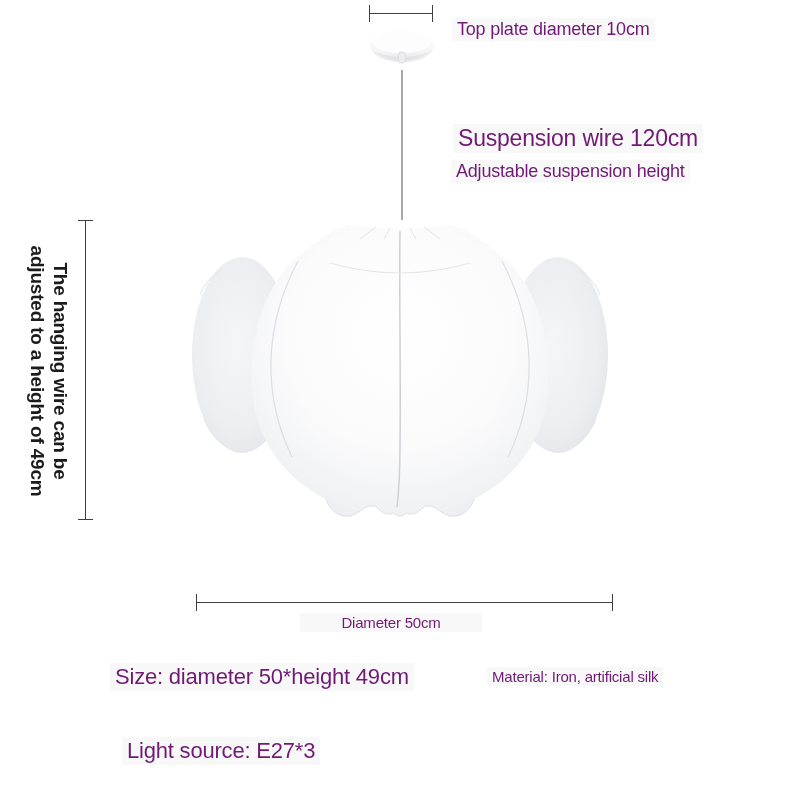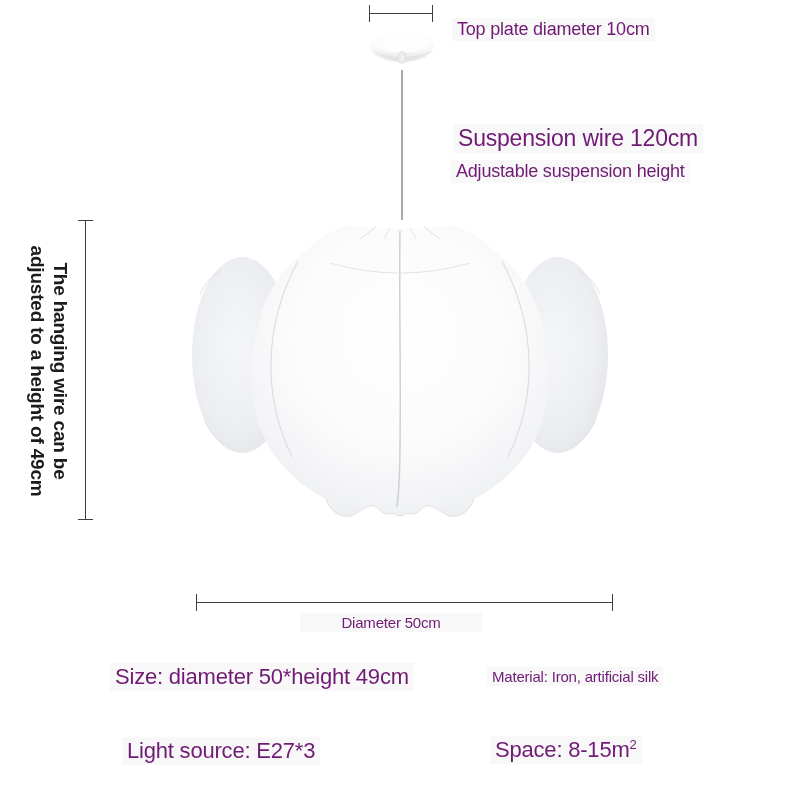--- a/index.html
+++ b/index.html
@@ -144,15 +144,14 @@
   <div>
     <div class="hline" style="left:196px;top:602px;width:417px"></div>
     <div class="vline" style="left:196px;top:594px;height:17px"></div>
     <div class="vline" style="left:612px;top:594px;height:17px"></div>
   </div>
   <div class="lbl lbl-diameter">Diameter 50cm</div>
 
   <div class="lbl lbl-size">Size: diameter 50*height 49cm</div>
   <div class="lbl lbl-material">Material: Iron, artificial silk</div>
   <div class="lbl lbl-light">Light source: E27*3</div>
-  <div class="lbl lbl-space"><span>Space: 8-15m</span><sup>2</sup></div>
 
 </div>
 
 </body></html>

